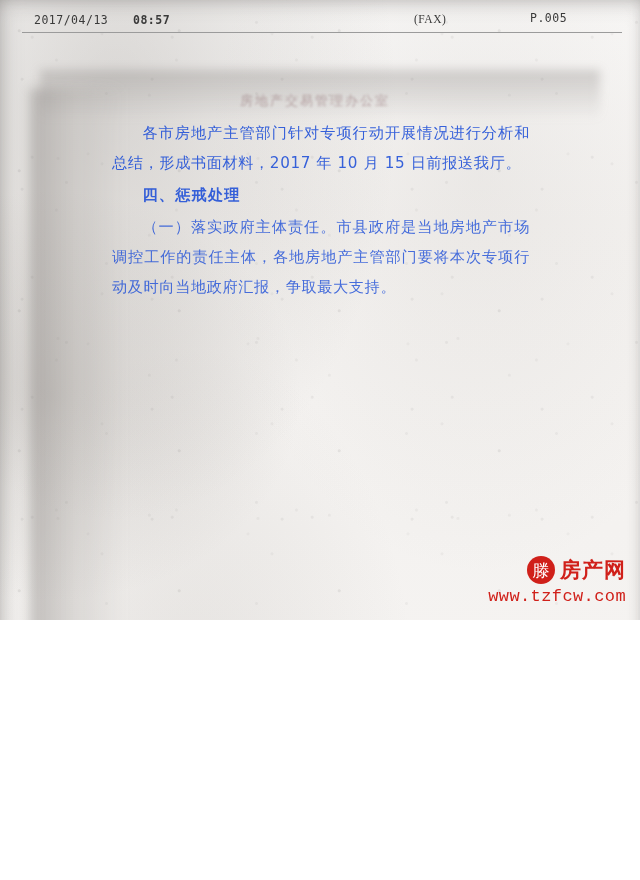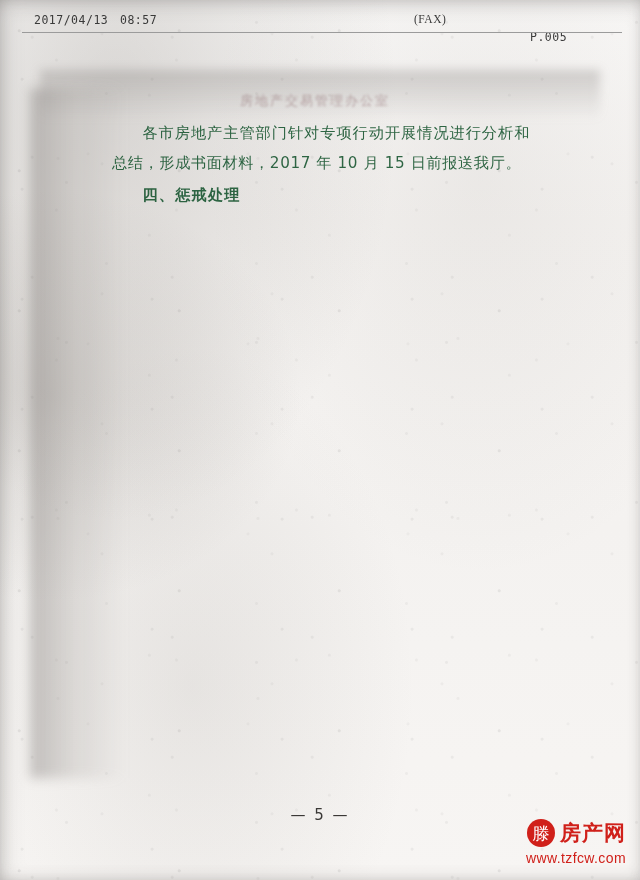--- a/index.html
+++ b/index.html
@@ -6,21 +6,21 @@
     margin: 0;
     padding: 0;
     background: #ffffff;
   }
   body {
     font-family: "DejaVu Sans", sans-serif;
   }
   #page {
     position: relative;
     width: 640px;
-    height: 880px;
+    height: 620px;
     background: #f3f1ee;
     overflow: hidden;
   }
   
   .paper {
     position: absolute;
     left: 0; top: 0;
     width: 640px; height: 880px;
     background:
       radial-gradient(ellipse at 18% 12%, rgba(140,135,130,0.30) 0%, rgba(255,255,255,0) 38%),
@@ -80,23 +80,23 @@
     color: #3a3a3a;
     letter-spacing: .5px;
   }
   .fax-header .hline {
     position: absolute;
     left: 22px; right: 18px;
     top: 22px;
     border-top: 1px solid #9b9b9b;
   }
   .fax-date  { position: absolute; left: 34px;  top: 3px; }
-  .fax-time  { position: absolute; left: 120px; top: 3px; }
+  .fax-time  { position: absolute; left: 133px; top: 3px; font-weight: bold; }
   .fax-label { position: absolute; left: 414px; top: 3px; font-family: Liberation Serif, serif; }
-  .fax-page  { position: absolute; left: 530px; top: 20px; }
+  .fax-page  { position: absolute; left: 530px; top: 1px; }
 
   
   .ghost-line {
     position: absolute;
     left: 240px; top: 92px;
     width: 250px; height: 16px;
     color: rgba(130,90,95,.45);
     font-family: "DejaVu Sans", sans-serif;
     font-size: 13px;
     letter-spacing: 2px;
@@ -104,21 +104,21 @@
     white-space: nowrap;
     pointer-events: none;
   }
 
   
   .doc-body {
     position: absolute;
     left: 112px;
     top: 118px;
     width: 418px;
-    color: #14532d;
+    color: #1d4ed8;
     font-family: "DejaVu Sans", sans-serif;
     font-size: 15.2px;
     line-height: 30px;
     letter-spacing: .6px;
     text-align: justify;
   }
   .doc-body p {
     margin: 0 0 2px 0;
     text-indent: 2em;
     filter: blur(.25px);
@@ -170,23 +170,23 @@
   }
   .wm-name {
     font-size: 21px;
     font-weight: bold;
     color: #d0201a;
     font-family: "DejaVu Sans", sans-serif;
     letter-spacing: 1px;
   }
   .wm-url {
     margin-top: 3px;
-    font-size: 14px;
+    font-size: 17px;
     color: #d0201a;
-    font-family: Liberation Sans, sans-serif;
+    font-family: Liberation Mono, monospace;
     letter-spacing: .4px;
     margin-left: 44px;
   }
 
   
   .edge {
     position: absolute;
     left: 0; top: 0; width: 640px; height: 880px;
     box-shadow: inset 10px 0 22px -10px rgba(90,85,82,.35),
                 inset 0 12px 22px -12px rgba(90,85,82,.30),
@@ -211,20 +211,21 @@
     <span class="fax-label">(FAX)</span>
     <span class="fax-page">P.005</span>
     <div class="hline"></div>
   </div>
 
   <div class="ghost-line">房地产交易管理办公室</div>
 
   <div class="doc-body">
     <p class="faded-1">各市房地产主管部门针对专项行动开展情况进行分析和总结，形成书面材料，2017 年 10 月 15 日前报送我厅。</p>
     <p class="heading faded-1">四、惩戒处理</p>
+    <p class="faded-2">（一）落实政府主体责任。市县政府是当地房地产市场调控工作的责任主体，各地房地产主管部门要将本次专项行动及时向当地政府汇报，争取最大支持。</p>
   </div>
 
   <div class="page-num">— 5 —</div>
 
   <div class="watermark">
     <div class="wm-row">
       <span class="wm-mark">滕</span>
       <span class="wm-name">房产网</span>
     </div>
     <div class="wm-url">www.tzfcw.com</div>

